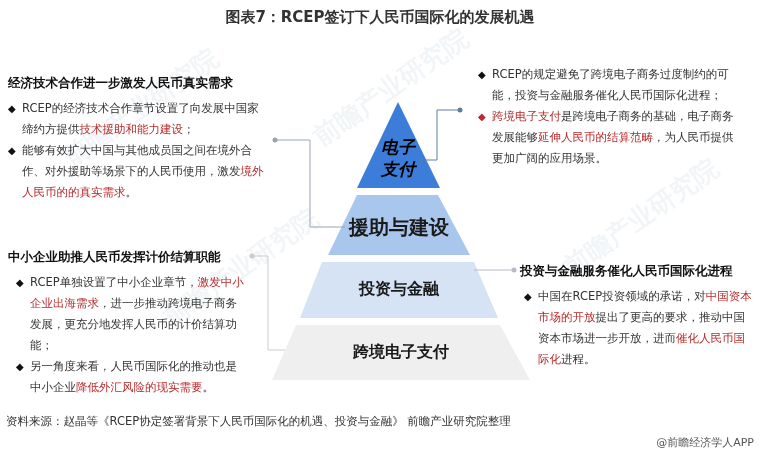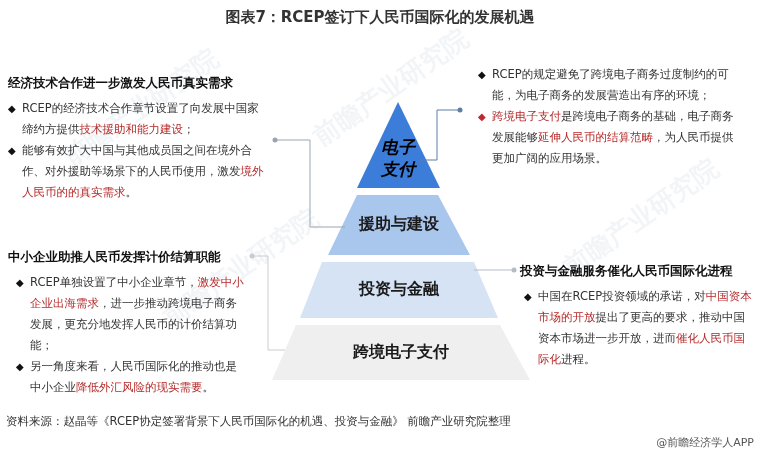--- a/index.html
+++ b/index.html
@@ -45,40 +45,40 @@
   <circle cx="252" cy="256" r="2.5" fill="#c8ccd0"></circle>
 
   <line x1="474" y1="270" x2="512" y2="270" stroke="#b5bcc4" stroke-width="1"></line>
   <circle cx="514" cy="270" r="2.5" fill="#b5bcc4"></circle>
 </svg>
 
 <div class="pyr-label" style="left:368px;top:136px;width:60px;font-size:17px;line-height:22px;color:#000000;font-style:italic;">
   <div>电子</div>
   <div>支付</div>
 </div>
-<div class="pyr-label" style="left:328px;top:214px;width:142px;font-size:16px;">援助与建设</div>
+<div class="pyr-label" style="left:328px;top:214px;width:142px;font-size:20px;">援助与建设</div>
 <div class="pyr-label" style="left:300px;top:279px;width:198px;font-size:16px;text-align:center;">投资与金融</div>
 <div class="pyr-label" style="left:272px;top:342px;width:258px;font-size:16px;">跨境电子支付</div>
 
 <div class="block" style="left:8px;top:74px;width:258px;">
   <div class="heading">经济技术合作进一步激发人民币真实需求</div>
   <div class="bullet">
     <span class="dia">◆</span>
     <span>RCEP的经济技术合作章节设置了向发展中国家缔约方提供</span><span class="hl">技术援助和能力建设</span><span>；</span>
   </div>
   <div class="bullet">
     <span class="dia">◆</span>
     <span>能够有效扩大中国与其他成员国之间在境外合作、对外援助等场景下的人民币使用，激发</span><span class="hl">境外人民币的的真实需求</span><span>。</span>
   </div>
 </div>
 
 <div class="block" style="left:478px;top:64px;width:262px;">
   <div class="bullet">
     <span class="dia">◆</span>
-    <span>RCEP的规定避免了跨境电子商务过度制约的可能，为电子商务的发展营造出有序的环境；</span>
+    <span>RCEP的规定避免了跨境电子商务过度制约的可能，投资与金融服务催化人民币国际化进程；</span>
   </div>
   <div class="bullet">
     <span class="dia red">◆</span>
     <span class="hl">跨境电子支付</span><span>是跨境电子商务的基础，电子商务发展能够</span><span class="hl">延伸人民币的结算范畴</span><span>，为人民币提供更加广阔的应用场景。</span>
   </div>
 </div>
 
 <div class="block" style="left:8px;top:248px;width:238px;">
   <div class="heading">中小企业助推人民币发挥计价结算职能</div>
   <div class="bullet" style="margin-left:8px;">

